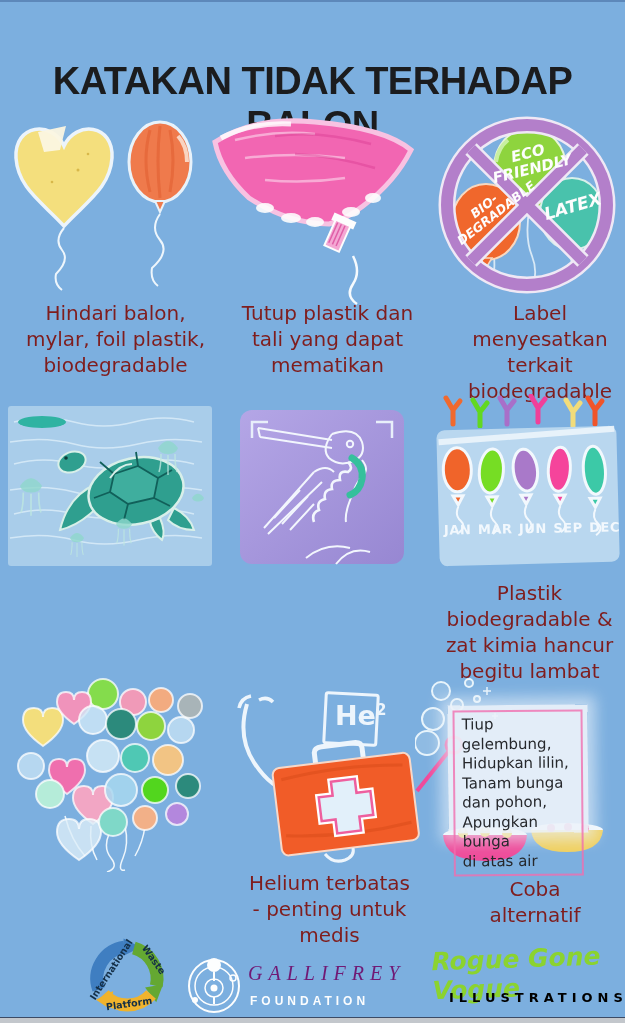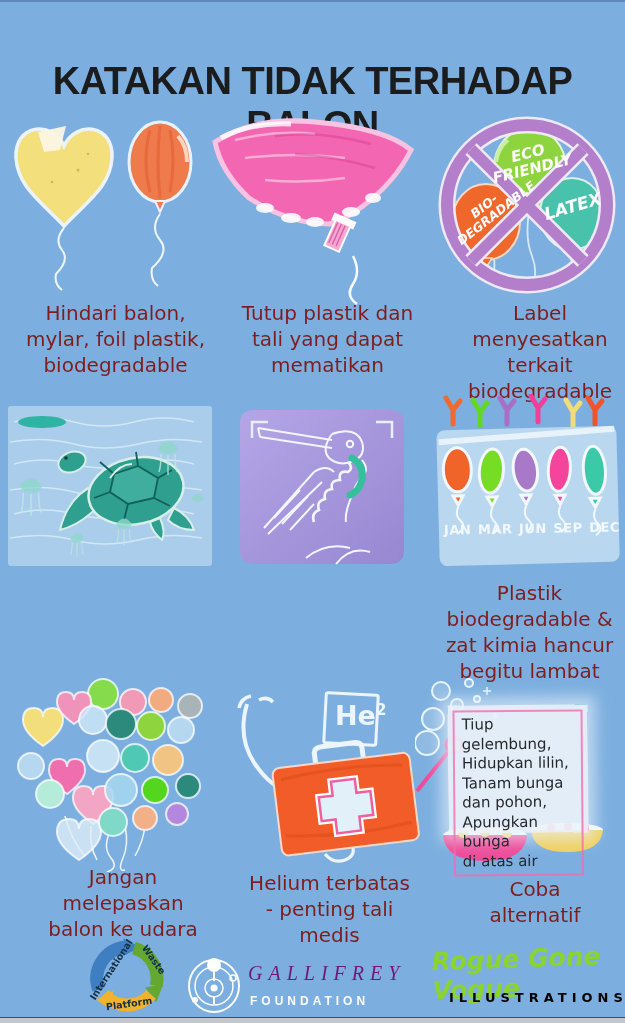--- a/index.html
+++ b/index.html
@@ -271,44 +271,41 @@
       <path d="M68 122 q0 -12 11 -12 q9 0 9 9 q0 -9 9 -9 q11 0 11 12 q0 12 -20 26 q-20 -14 -20 -26 Z" fill="#f2a6c4"></path>
       <circle cx="116" cy="114" r="16" fill="#a8d8f0" fill-opacity=".85"></circle>
       <circle cx="150" cy="114" r="13" fill="#52d61e"></circle>
       <circle cx="183" cy="110" r="12" fill="#2c8a7c"></circle>
       <path d="M52 156 q0 -13 12 -13 q10 0 10 10 q0 -10 10 -10 q12 0 12 13 q0 13 -22 28 q-22 -15 -22 -28 Z" fill="#dcedf8" fill-opacity=".8"></path>
       <circle cx="108" cy="146" r="14" fill="#7fd8c8"></circle>
       <circle cx="140" cy="142" r="12" fill="#f2b088"></circle>
       <circle cx="172" cy="138" r="11" fill="#b387dd"></circle>
     </g>
   </svg>
-  <div class="caption" style="left:28px;top:864px;width:190px">Jangan
-melepaskan
-balon ke udara</div>
 
   <svg class="abs" style="left:225px;top:688px" width="200" height="185" viewBox="0 0 200 185">
     <g stroke="#edf5fc" fill="none">
       <path d="M22 16 q-10 34 8 60 q16 24 36 28" stroke-width="4"></path>
       <path d="M14 20 q2 -10 12 -12 M34 12 q8 -4 14 2" stroke-width="3.5"></path>
       <circle cx="72" cy="112" r="9" stroke-width="4"></circle>
       <circle cx="72" cy="112" r="3" stroke-width="2"></circle>
     </g>
     <rect x="100" y="6" width="52" height="50" rx="2" stroke="#edf5fc" stroke-width="3" fill="none" transform="rotate(3 126 31)"></rect>
     <g transform="rotate(-7 122 118)">
       <path d="M96 74 v-12 q0 -6 8 -6 h32 q8 0 8 6 v12" stroke="#edf5fc" stroke-width="5" fill="none"></path>
       <rect x="52" y="72" width="138" height="88" rx="7" fill="#f15c28" stroke="#f8d8c8" stroke-width="2"></rect>
       <path d="M60 84 q60 -8 122 0 M58 140 q64 10 126 2" stroke="#d84a18" stroke-width="3" fill="none" opacity=".5"></path>
       <path d="M109 92 h24 v14 h14 v24 h-14 v14 h-24 v-14 h-14 v-24 h14 Z" stroke="#ffffff" stroke-width="7" fill="none"></path>
       <path d="M109 92 h24 v14 h14 v24 h-14 v14 h-24 v-14 h-14 v-24 h14 Z" fill="#e2f0fa" stroke="#ee5f9e" stroke-width="2.5"></path>
     </g>
     <path d="M100 166 q8 10 20 6 q10 -4 8 -12" stroke="#edf5fc" stroke-width="3" fill="none"></path>
   </svg>
   <div class="abs he-label" style="left:335px;top:700px"><span>He</span><sup>2</sup></div>
   <div class="caption" style="left:232px;top:870px;width:195px">Helium terbatas
-- penting tali
+- penting untuk
 medis</div>
 
   <svg class="abs" style="left:415px;top:675px" width="210" height="200" viewBox="0 0 210 200">
     <g stroke="#e8f4fb" stroke-width="2" fill="rgba(255,255,255,.15)">
       <circle cx="26" cy="16" r="9"></circle>
         <circle cx="42" cy="30" r="6"></circle>
         <circle cx="18" cy="44" r="11"></circle>
       <circle cx="54" cy="8" r="4"></circle>
         <circle cx="62" cy="24" r="3"></circle>
         <circle cx="12" cy="68" r="12"></circle>

